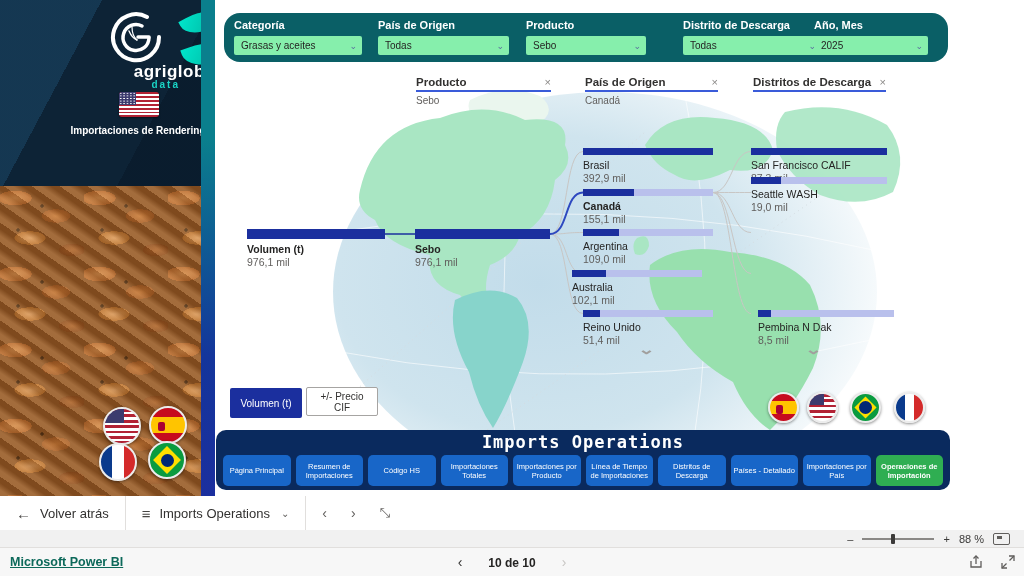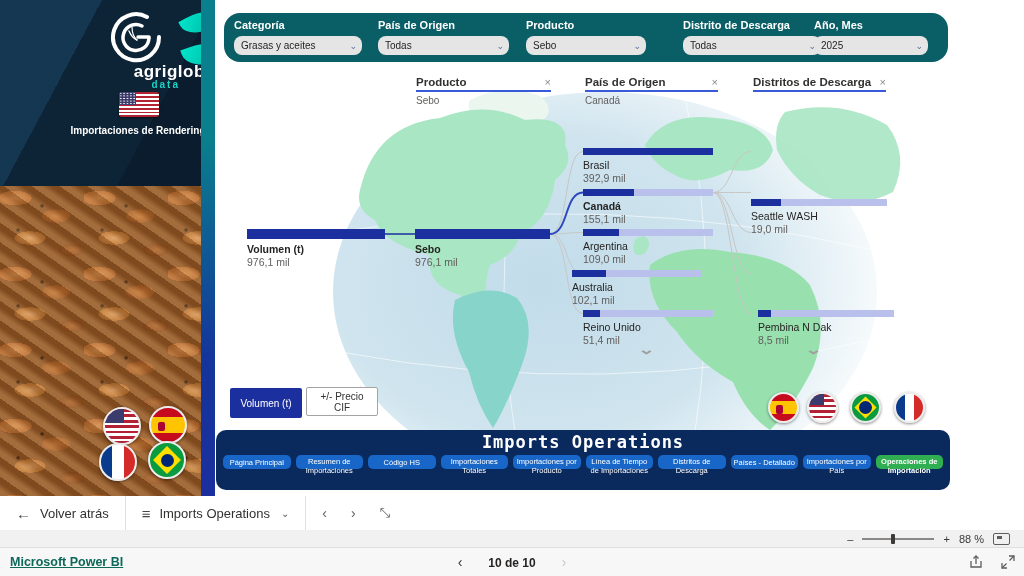--- a/index.html
+++ b/index.html
@@ -48,21 +48,21 @@
   .flag-fr{background:linear-gradient(90deg,#0a3a8c 0 33.4%,#fff 33.4% 66.7%,#d42a2a 66.7%);}
   .flag-br{background:#0a9b3f;}
   .flag-br::before{content:"";position:absolute;inset:0;background:#fedf00;
         clip-path:polygon(50% 9%,91% 50%,50% 91%,9% 50%);}
   .flag-br::after{content:"";position:absolute;left:50%;top:50%;width:13px;height:13px;margin:-6.5px 0 0 -6.5px;
         border-radius:50%;background:#002776;}
   
   #filter-bar{position:absolute;left:224px;top:13px;width:724px;height:49px;background:#0a5f66;border-radius:16px;}
   .fgroup{position:absolute;top:6px;}
   .flabel{font-size:11px;font-weight:bold;color:#fff;margin-bottom:5px;}
-  .fbox{height:19px;background:#e5e5e5;border-radius:8px;display:flex;align-items:center;
+  .fbox{height:19px;background:#86efac;border-radius:2px;display:flex;align-items:center;
         justify-content:space-between;padding:0 5px 0 7px;font-size:10px;color:#252423;}
   .fcaret{color:#5a6f9e;font-size:9px;}
   
   #tree{position:absolute;left:225px;top:70px;width:730px;height:362px;}
   #map-svg,#links-svg{position:absolute;left:0;top:0;}
   .thead{position:absolute;top:6px;}
   .thead-row{display:flex;justify-content:space-between;align-items:flex-end;
         border-bottom:2px solid #3a5bd9;padding-bottom:2px;font-size:11.5px;font-weight:bold;color:#323130;}
   .thead-close{font-weight:normal;color:#8a8886;font-size:11px;cursor:default;}
   .tsub{font-size:10px;color:#605e5c;margin-top:3px;}
@@ -77,21 +77,21 @@
   
   #btn-volume{position:absolute;left:230px;top:388px;width:72px;height:30px;background:#1b2f9e;color:#fff;
         font-size:10px;border:none;border-radius:2px;font-family:inherit;}
   #btn-price{position:absolute;left:306px;top:387px;width:72px;height:29px;background:#fff;color:#323130;
         font-size:10px;border:1px solid #a6a4a2;border-radius:2px;font-family:inherit;}
   
   #bottom-nav{position:absolute;left:216px;top:430px;width:734px;height:60px;background:#0a2a5e;border-radius:10px;}
   #nav-title{text-align:center;color:#fff;font-family:"DejaVu Sans Mono",monospace;font-weight:bold;
         font-size:17px;letter-spacing:1px;margin-top:2px;}
   #nav-btns{position:absolute;left:7px;right:7px;top:25px;display:flex;gap:5px;}
-  .navbtn{flex:1;height:14px;background:#1866c8;border:none;border-radius:5px;color:#fff;
+  .navbtn{flex:1;height:31px;background:#1866c8;border:none;border-radius:5px;color:#fff;
         font-size:7.5px;line-height:1.2;font-family:inherit;padding:2px 2px;}
   .navbtn.active{background:#2fae52;font-weight:bold;}
   
   #toolbar{position:absolute;left:0;top:496px;width:1024px;height:34px;background:#fff;
         border-bottom:1px solid #e1dfdd;display:flex;align-items:center;font-size:13px;color:#323130;}
   .tb-sec{display:flex;align-items:center;height:100%;gap:9px;padding:0 16px;}
   .tb-div{width:1px;height:100%;background:#e1dfdd;}
   .tb-ic{font-size:15px;color:#484644;}
   .tb-caret{font-size:10px;color:#605e5c;margin-left:2px;}
   #zoom-row{position:absolute;left:0;top:530px;width:1024px;height:17px;background:#f1f1f1;
@@ -292,21 +292,28 @@
     </div>
     <div class="node" style="left:358px;top:240px;">
       <div class="bar">
           <div class="bar-fill" style="width: 13.1%;"></div>
         </div>
       <div class="nname">Reino Unido</div>
       <div class="nvalue">51,4 mil</div>
     </div>
     <div class="chev" style="left:416px;top:272px;">⌄</div>
 
-    <div class="node" style="left:526px;top:129px;width:136px;">
+    <div class="node" style="left:526px;top:78px;width:136px;">
+      <div class="bar">
+          <div class="bar-fill" style="width: 100%;"></div>
+        </div>
+      <div class="nname">San Francisco CALIF</div>
+      <div class="nvalue">87,3 mil</div>
+    </div>
+    <div class="node" style="left:526px;top:107px;width:136px;">
       <div class="bar">
           <div class="bar-fill" style="width: 21.8%;"></div>
         </div>
       <div class="nname">Seattle WASH</div>
       <div class="nvalue">19,0 mil</div>
     </div>
     <div class="node" style="left:533px;top:240px;width:136px;">
       <div class="bar">
           <div class="bar-fill" style="width: 9.7%;"></div>
         </div>

